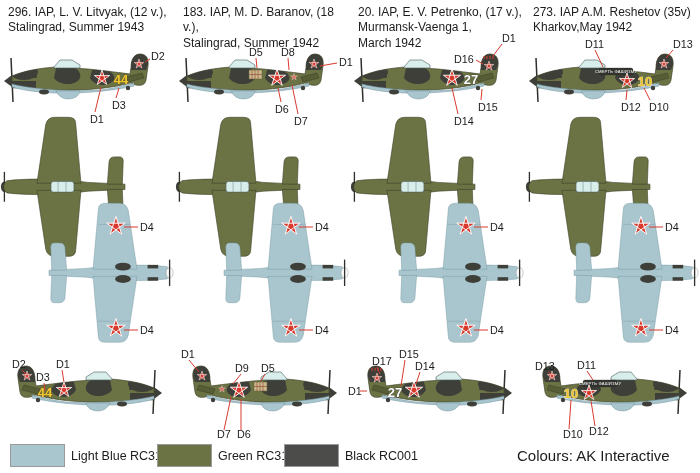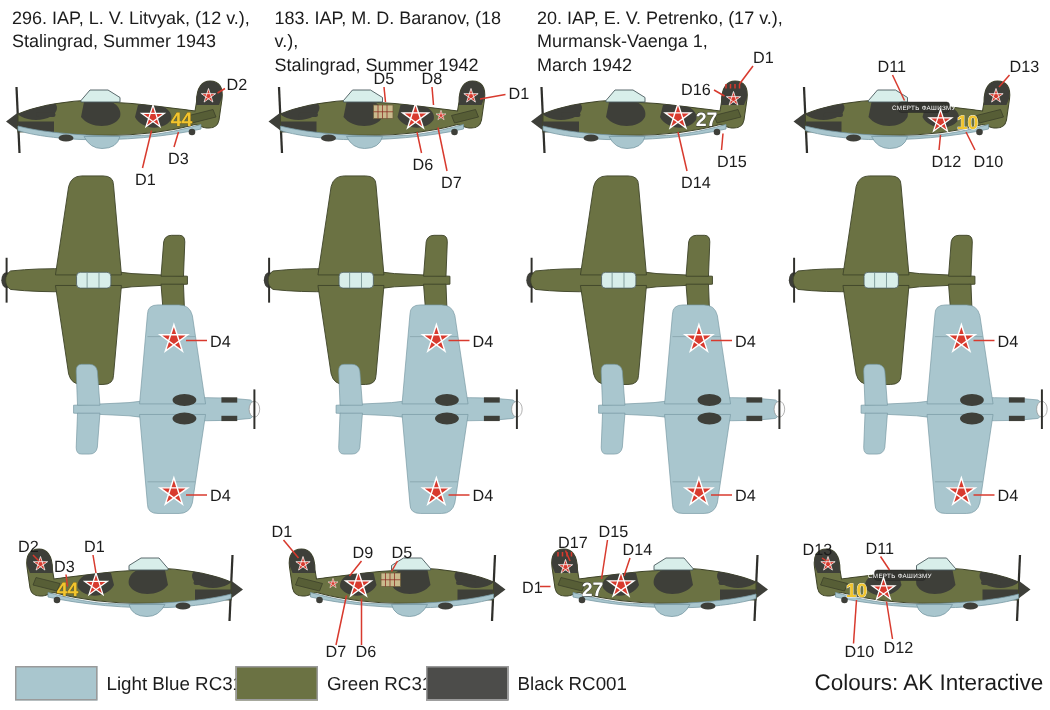--- a/index.html
+++ b/index.html
@@ -27,21 +27,21 @@
   text.cl{font:10.8px "Liberation Sans",sans-serif;fill:#1c1c1c;}
   text.num{font:bold 13px "Liberation Sans",sans-serif;paint-order:stroke;text-anchor:middle;}
   text.num.yellow{fill:#f2c52e;stroke:#6b5413;stroke-width:.45;}
   text.num.white{fill:#ffffff;stroke:#2c2c2c;stroke-width:.5;}
   text.num.yellow-w{fill:#f2c52e;stroke:#ffffff;stroke-width:.5;}
   text.slogan{font:4.2px "Liberation Sans",sans-serif;fill:#ffffff;text-anchor:middle;letter-spacing:.2px;}
   
   .legend-item{position:absolute;top:444px;display:flex;align-items:center;}
   .swatch{display:inline-block;width:53px;height:21px;border:1px solid #9a9a9a;}
   .legend-label{margin-left:6px;font-size:12.5px;color:#1c1c1c;}
-  .credit{position:absolute;top:447px;left:543px;font-size:15px;color:#1c1c1c;}
+  .credit{position:absolute;top:447px;left:517px;font-size:15px;color:#1c1c1c;}
 </style>
 </head>
 <body>
 
 <div id="sheet">
 
 <svg width="0" height="0" style="position:absolute">
   <defs>
     <path id="star" d="M0,-1 L0.5878,0.809 L-0.9511,-0.309 L0.9511,-0.309 L-0.5878,0.809 Z"></path>
     <path id="fuse" d="M12,26 C26,20 42,18 56,17 L88,19 C108,21 122,23 130,24 L131,18 C131,8 135,4 140,4 C146,4 149,8 148,16 L146,30 C145,35 141,36 136,35 L130,33 C112,38 86,41 58,40 C36,39 20,37 12,38 Z"></path>
@@ -378,20 +378,22 @@
         </g>
     <g>
           <line class="co" x1="46" y1="400" x2="44" y2="429"></line>
           <text class="cl" x="38" y="438">D10</text>
         </g>
     <g>
           <line class="co" x1="66" y1="401" x2="70" y2="426"></line>
           <text class="cl" x="64" y="435">D12</text>
         </g>
   </svg>
+  <div class="caption">273. IAP A.M. Reshetov (35v)
+Kharkov,May 1942</div>
 </div>
 
 <div class="legend-item" style="left:10px">
   <span class="swatch" style="background: rgb(169, 198, 206);"></span>
   <span class="legend-label">Light Blue RC316</span>
 </div>
 <div class="legend-item" style="left:157px">
   <span class="swatch" style="background: rgb(107, 114, 67);"></span>
   <span class="legend-label">Green RC315</span>
 </div>

